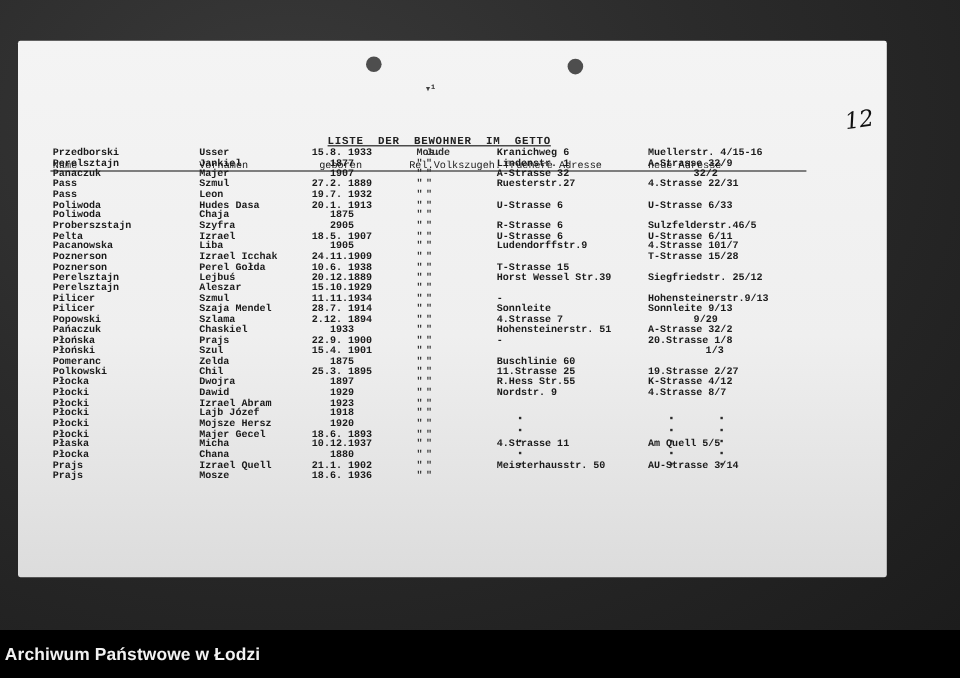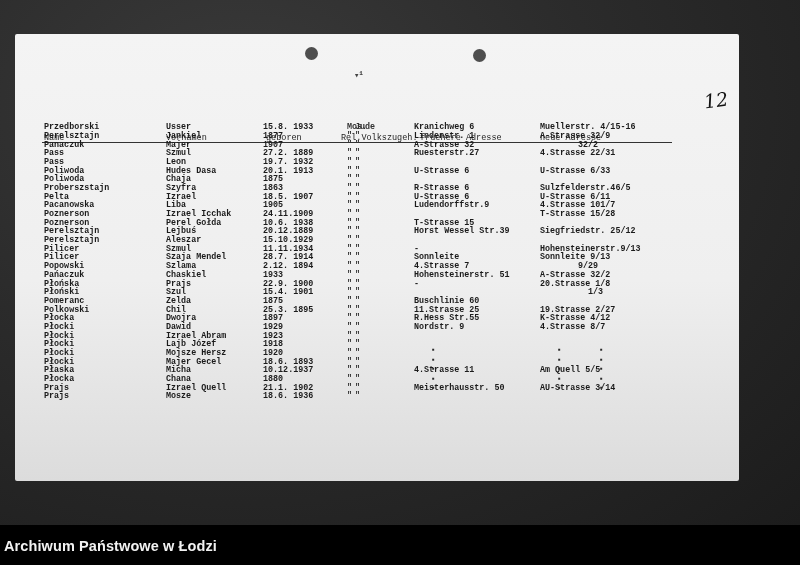--- a/index.html
+++ b/index.html
@@ -56,21 +56,21 @@
   }
   .row {
     position:absolute; left:0; width:648px; height:10px;
     font-size:8.4px; font-weight:bold; color:#1b1b1b; line-height:10px;
     white-space:nowrap;
     font-family:Liberation Mono, monospace;
   }
   .cell { position:absolute; top:0; }
   .c-name { left:29px; }
   .c-first { left:151px; }
-  .c-born { left:248px; width:70px; text-align:left; }
+  .c-born { left:235px; width:70px; text-align:center; }
   .c-rel { left:332px; }
   .c-volk { left:340px; }
   .c-old { left:399px; }
   .c-new { left:525px; }
   .ditto { font-weight:bold; color:#333; }
   .dotcol {
     position:absolute; width:3px; font-size:8px; line-height:9.5px; color:#2a2a2a;
     font-weight:bold;
   }
 </style>
@@ -78,20 +78,21 @@
 <body>
 
 <div class="scan-bg"></div>
 
 <div class="paper">
   <div class="punch-hole" style="left:290px; top:13px;"></div>
   <div class="punch-hole" style="left:458px; top:15px;"></div>
   <div class="top-mark">▾¹</div>
   <div class="page-number">12</div>
 
+  <div class="doc-title">LISTE  DER  BEWOHNER  IM  GETTO</div>
 
   <div class="hdr" style="left:29px;">Name</div>
   <div class="hdr" style="left:151px;">Vornamen</div>
   <div class="hdr" style="left:251px;">geboren</div>
   <div class="hdr" style="left:326px;">Rel.Volkszugeh.</div>
   <div class="hdr" style="left:379px;margin-left:26px;">fruehere Adresse</div>
   <div class="hdr" style="left:525px;text-align:right;">neue Adresse</div>
   <div class="hdr-rule" style="left:27px; width:630px;"></div>
 
   <div id="rows" style="position: absolute; left: 0px; top: 0px;">
@@ -154,21 +155,21 @@
         <span class="cell c-first">Chaja</span>
         <span class="cell c-born">1875</span>
         <span class="cell c-rel ditto">"</span>
         <span class="cell c-volk ditto">"</span>
         <span class="cell c-old"></span>
         <span class="cell c-new"></span>
       </div>
       <div class="row" style="top: 149px;">
         <span class="cell c-name">Proberszstajn</span>
         <span class="cell c-first">Szyfra</span>
-        <span class="cell c-born">1863</span>
+        <span class="cell c-born">2905</span>
         <span class="cell c-rel ditto">"</span>
         <span class="cell c-volk ditto">"</span>
         <span class="cell c-old">R-Strasse 6</span>
         <span class="cell c-new">Sulzfelderstr.46/5</span>
       </div>
       <div class="row" style="top: 158px;">
         <span class="cell c-name">Pelta</span>
         <span class="cell c-first">Izrael</span>
         <span class="cell c-born">18.5. 1907</span>
         <span class="cell c-rel ditto">"</span>

